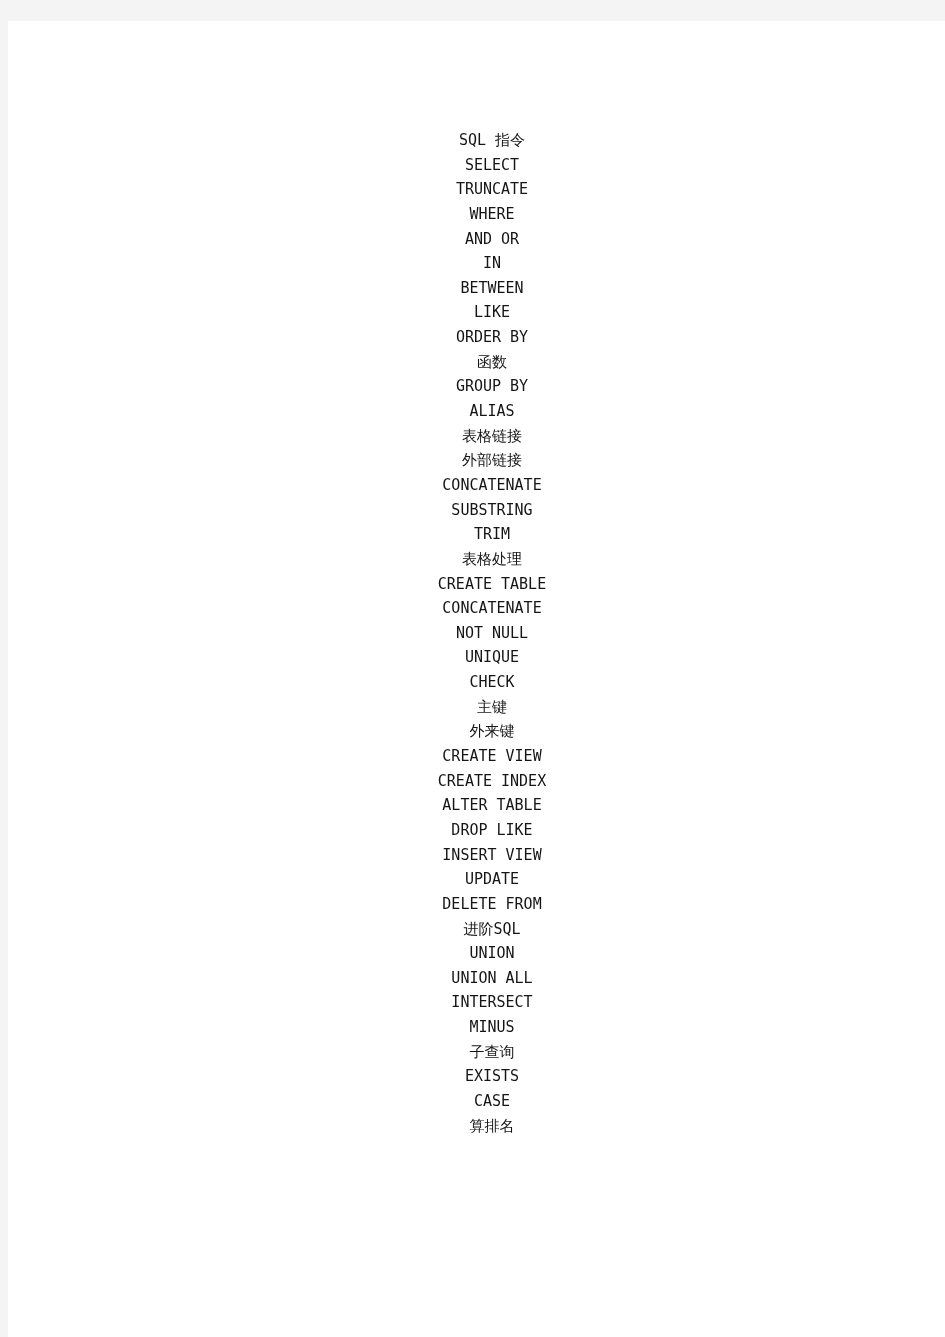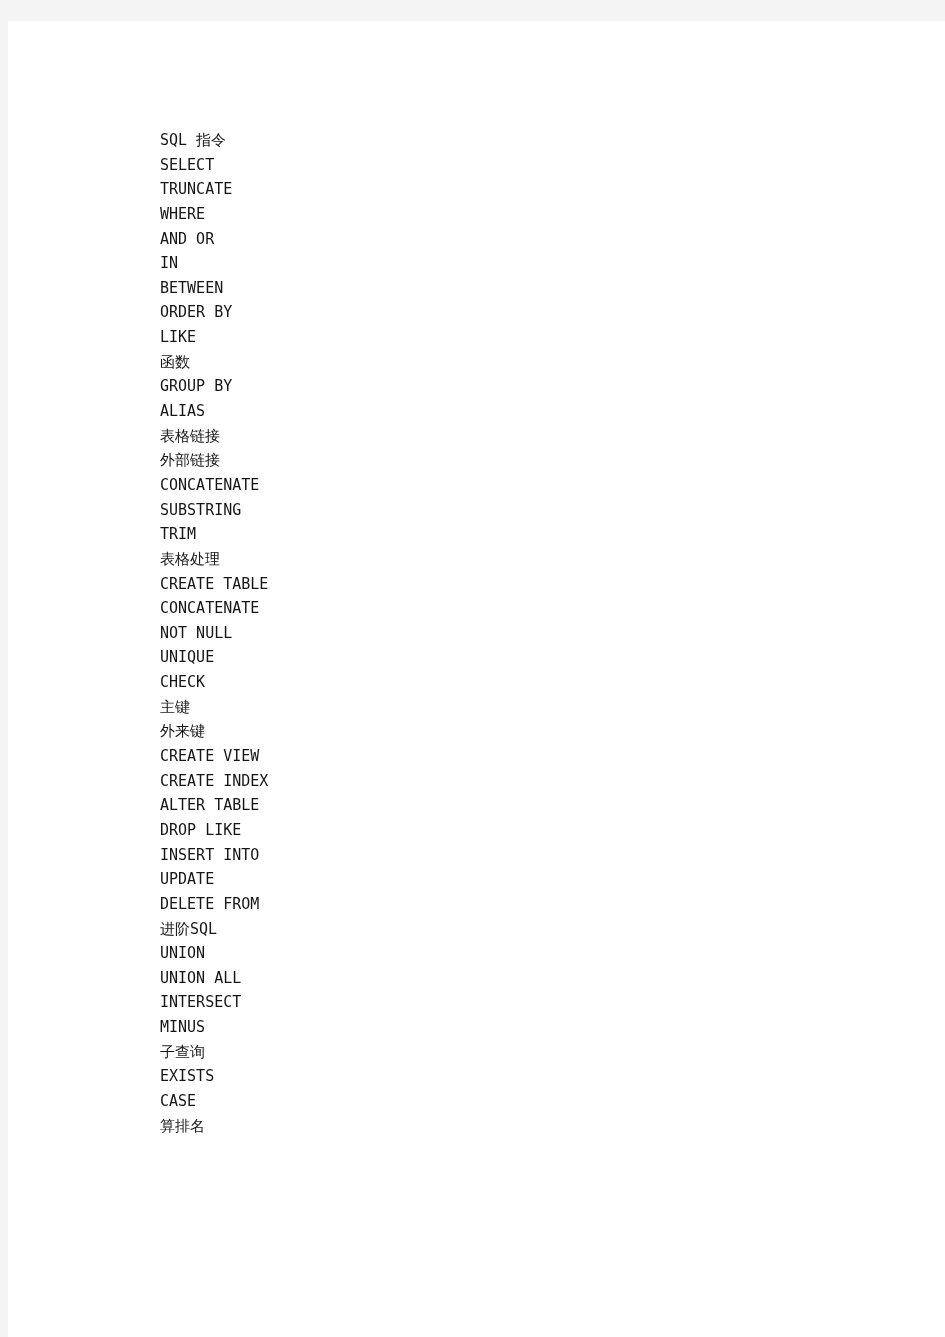--- a/index.html
+++ b/index.html
@@ -16,26 +16,27 @@
   #page-sheet {
     position: absolute;
     left: 8px;
     top: 21px;
     width: 937px;
     height: 1316px;
     background: #ffffff;
   }
   #toc-list {
     position: absolute;
-    left: 152px;
+    left: 134px;
     top: 107px;
     width: 700px;
     margin: 0;
     padding: 0;
     list-style: none;
+    text-align: center;
   }
   #toc-list li {
     height: 24.65px;
     line-height: 24.65px;
     font-size: 15px;
     color: #151515;
     white-space: pre;
     letter-spacing: 0px;
     -webkit-font-smoothing: none;
   }
@@ -48,43 +49,43 @@
 
 <div id="page-sheet" style="background: rgb(255, 255, 255);">
   <ul id="toc-list" style="color: rgb(21, 21, 21);">
       <li><span class="line-text">SQL 指令</span></li>
       <li><span class="line-text">SELECT</span></li>
       <li><span class="line-text">TRUNCATE</span></li>
       <li><span class="line-text">WHERE</span></li>
       <li><span class="line-text">AND OR</span></li>
       <li><span class="line-text">IN</span></li>
       <li><span class="line-text">BETWEEN</span></li>
+      <li><span class="line-text">LIKE</span></li>
       <li><span class="line-text">ORDER BY</span></li>
-      <li><span class="line-text">LIKE</span></li>
       <li><span class="line-text">函数</span></li>
       <li><span class="line-text">GROUP BY</span></li>
       <li><span class="line-text">ALIAS</span></li>
       <li><span class="line-text">表格链接</span></li>
       <li><span class="line-text">外部链接</span></li>
       <li><span class="line-text">CONCATENATE</span></li>
       <li><span class="line-text">SUBSTRING</span></li>
       <li><span class="line-text">TRIM</span></li>
       <li><span class="line-text">表格处理</span></li>
       <li><span class="line-text">CREATE TABLE</span></li>
       <li><span class="line-text">CONCATENATE</span></li>
       <li><span class="line-text">NOT NULL</span></li>
       <li><span class="line-text">UNIQUE</span></li>
       <li><span class="line-text">CHECK</span></li>
       <li><span class="line-text">主键</span></li>
       <li><span class="line-text">外来键</span></li>
       <li><span class="line-text">CREATE VIEW</span></li>
       <li><span class="line-text">CREATE INDEX</span></li>
       <li><span class="line-text">ALTER TABLE</span></li>
       <li><span class="line-text">DROP LIKE</span></li>
-      <li><span class="line-text">INSERT INTO</span></li>
+      <li><span class="line-text">INSERT VIEW</span></li>
       <li><span class="line-text">UPDATE</span></li>
       <li><span class="line-text">DELETE FROM</span></li>
       <li><span class="line-text">进阶SQL</span></li>
       <li><span class="line-text">UNION</span></li>
       <li><span class="line-text">UNION ALL</span></li>
       <li><span class="line-text">INTERSECT</span></li>
       <li><span class="line-text">MINUS</span></li>
       <li><span class="line-text">子查询</span></li>
       <li><span class="line-text">EXISTS</span></li>
       <li><span class="line-text">CASE</span></li>

